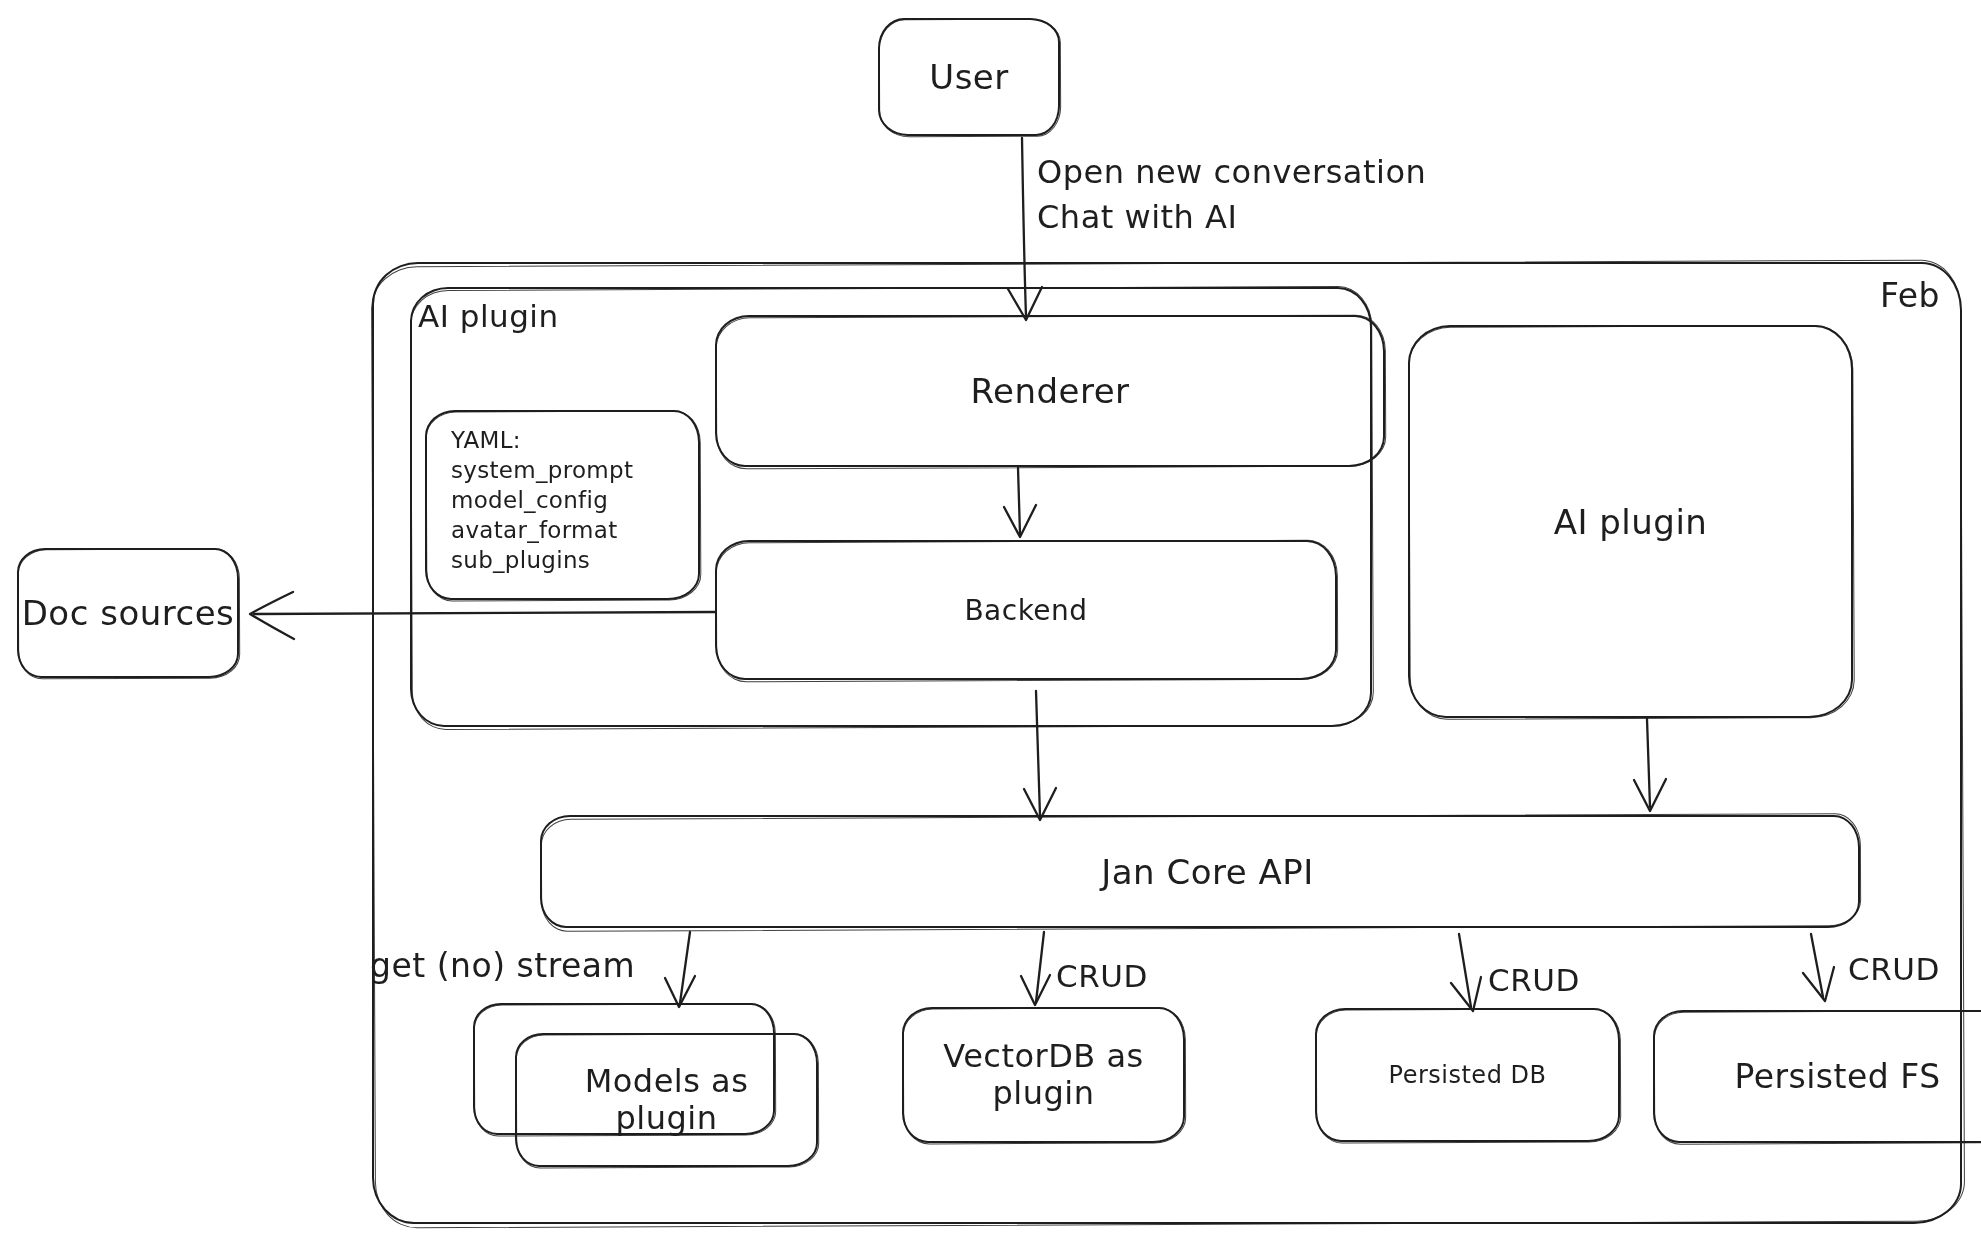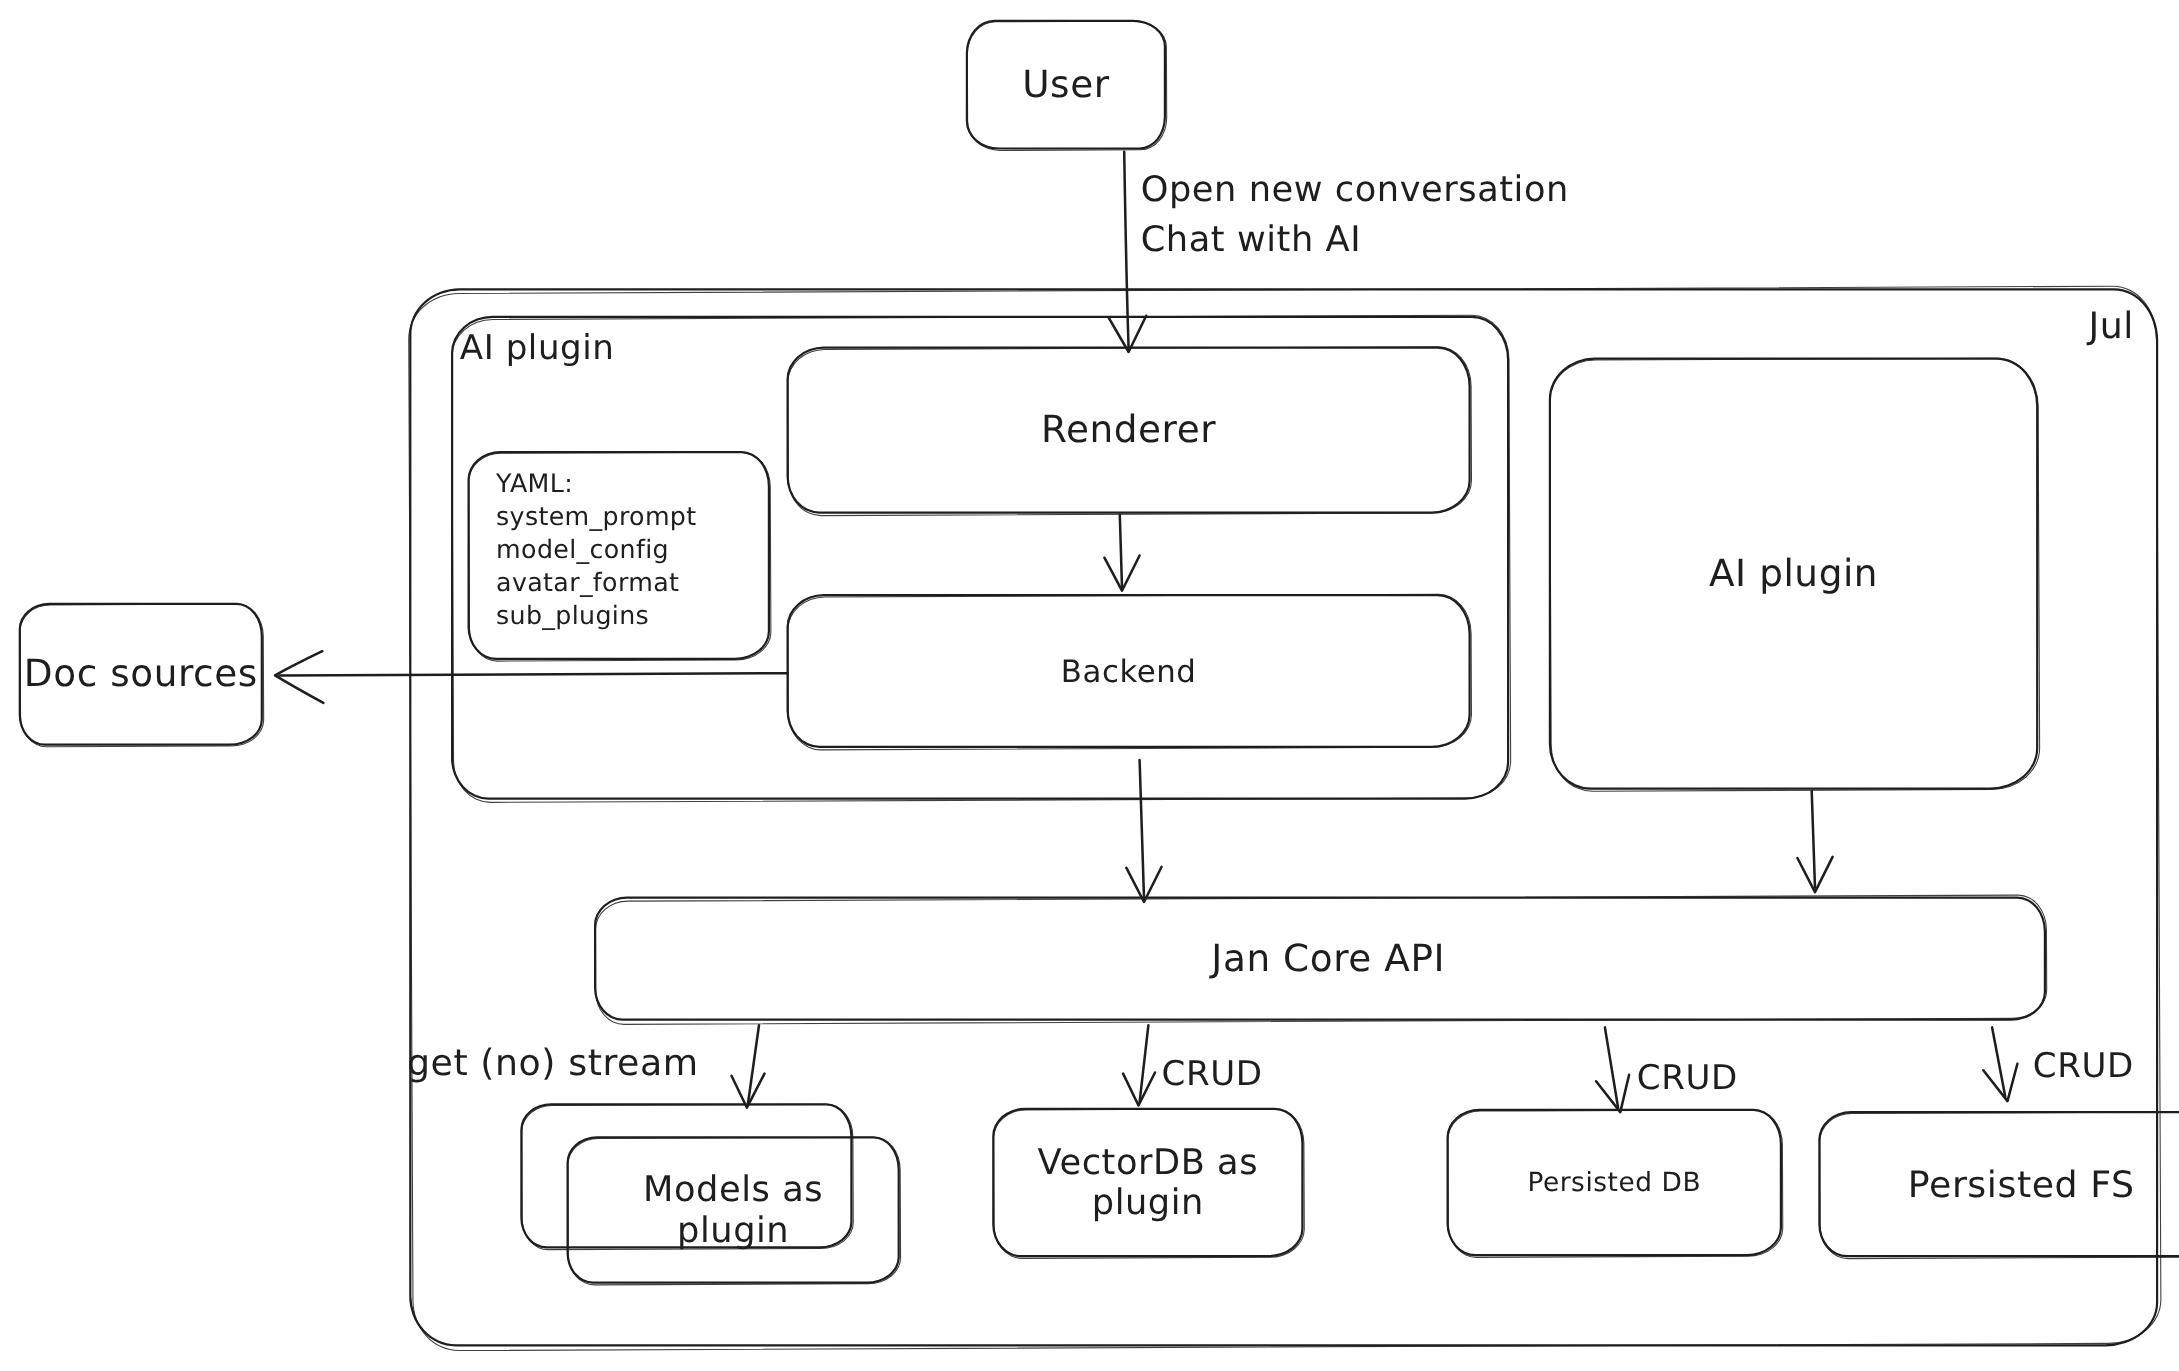--- a/index.html
+++ b/index.html
@@ -40,21 +40,21 @@
   svg.wires{ position:absolute; left:0; top:0; pointer-events:none; }
   svg.wires path{ stroke:var(--ink); stroke-width:2.3; fill:none; stroke-linecap:round; stroke-linejoin:round; }
 
   
   .user            { left:878px;  top:18px;   width:182px;  height:118px; border-radius:26px 30px 24px 30px/30px 24px 30px 26px; font-size:34px; }
   .jan-container   { left:372px;  top:262px;  width:1590px; height:962px; border-radius:46px 40px 48px 42px/42px 48px 40px 46px; }
   .ai-plugin-group { left:410px;  top:287px;  width:962px;  height:440px; border-radius:38px 34px 40px 34px/34px 40px 34px 38px; }
   .yaml-note       { left:425px;  top:410px;  width:275px;  height:190px; border-radius:30px 26px 32px 26px/26px 32px 26px 30px;
                      font-size:23px; line-height:1.3; justify-content:flex-start; align-items:flex-start;
                      padding:14px 0 0 24px; text-align:left; letter-spacing:.3px; }
-  .renderer        { left:715px;  top:315px;  width:622px;  height:152px; border-radius:34px 30px 36px 30px/30px 36px 30px 34px; font-size:34px; }
+  .renderer        { left:715px;  top:315px;  width:670px;  height:152px; border-radius:34px 30px 36px 30px/30px 36px 30px 34px; font-size:34px; }
   .backend         { left:715px;  top:540px;  width:622px;  height:140px; border-radius:34px 30px 36px 30px/30px 36px 30px 34px; font-size:28px; }
   .doc-sources     { left:17px;   top:548px;  width:222px;  height:130px; border-radius:28px 24px 30px 24px/24px 30px 24px 28px; font-size:34px; }
   .ai-plugin-box   { left:1408px; top:325px;  width:445px;  height:393px; border-radius:42px 38px 44px 38px/38px 44px 38px 42px; font-size:34px; }
   .jan-core-api    { left:540px;  top:815px;  width:1320px; height:113px; border-radius:30px 26px 32px 26px/26px 32px 26px 30px; font-size:34px;padding-left:15px; }
   .models-back     { left:473px;  top:1003px; width:302px;  height:132px; border-radius:28px 24px 30px 24px/24px 30px 24px 28px; }
   .models-front    { left:515px;  top:1033px; width:303px;  height:134px; border-radius:28px 24px 30px 24px/24px 30px 24px 28px;
                      font-size:32px; line-height:1.15; padding:12px 30px; }
   .vectordb        { left:902px;  top:1007px; width:283px;  height:136px; border-radius:30px 26px 32px 26px/26px 32px 26px 30px;
                      font-size:32px; line-height:1.15; padding:14px 18px; }
   .persisted-db    { left:1315px; top:1008px; width:305px;  height:134px; border-radius:30px 26px 32px 26px/26px 32px 26px 30px; font-size:24px; }
@@ -69,21 +69,21 @@
   .lbl-crud-vector { left:1056px; top:958px; font-size:31px; }
   .lbl-crud-db     { left:1488px; top:962px; font-size:31px; }
   .lbl-crud-fs     { left:1848px; top:951px; font-size:31px; }
 </style>
 </head>
 <body>
 
 <div id="diagram">
 
   <div class="box sketch jan-container">
-    <div class="corner-label jan-title">Jul</div>
+    <div class="corner-label jan-title">Feb</div>
   </div>
 
   <div class="box sketch ai-plugin-group">
     <div class="corner-label ai-group-title">AI plugin</div>
   </div>
 
   <div class="box sketch yaml-note">
     <div>
       <div>YAML:</div>
       <div>system_prompt</div>

